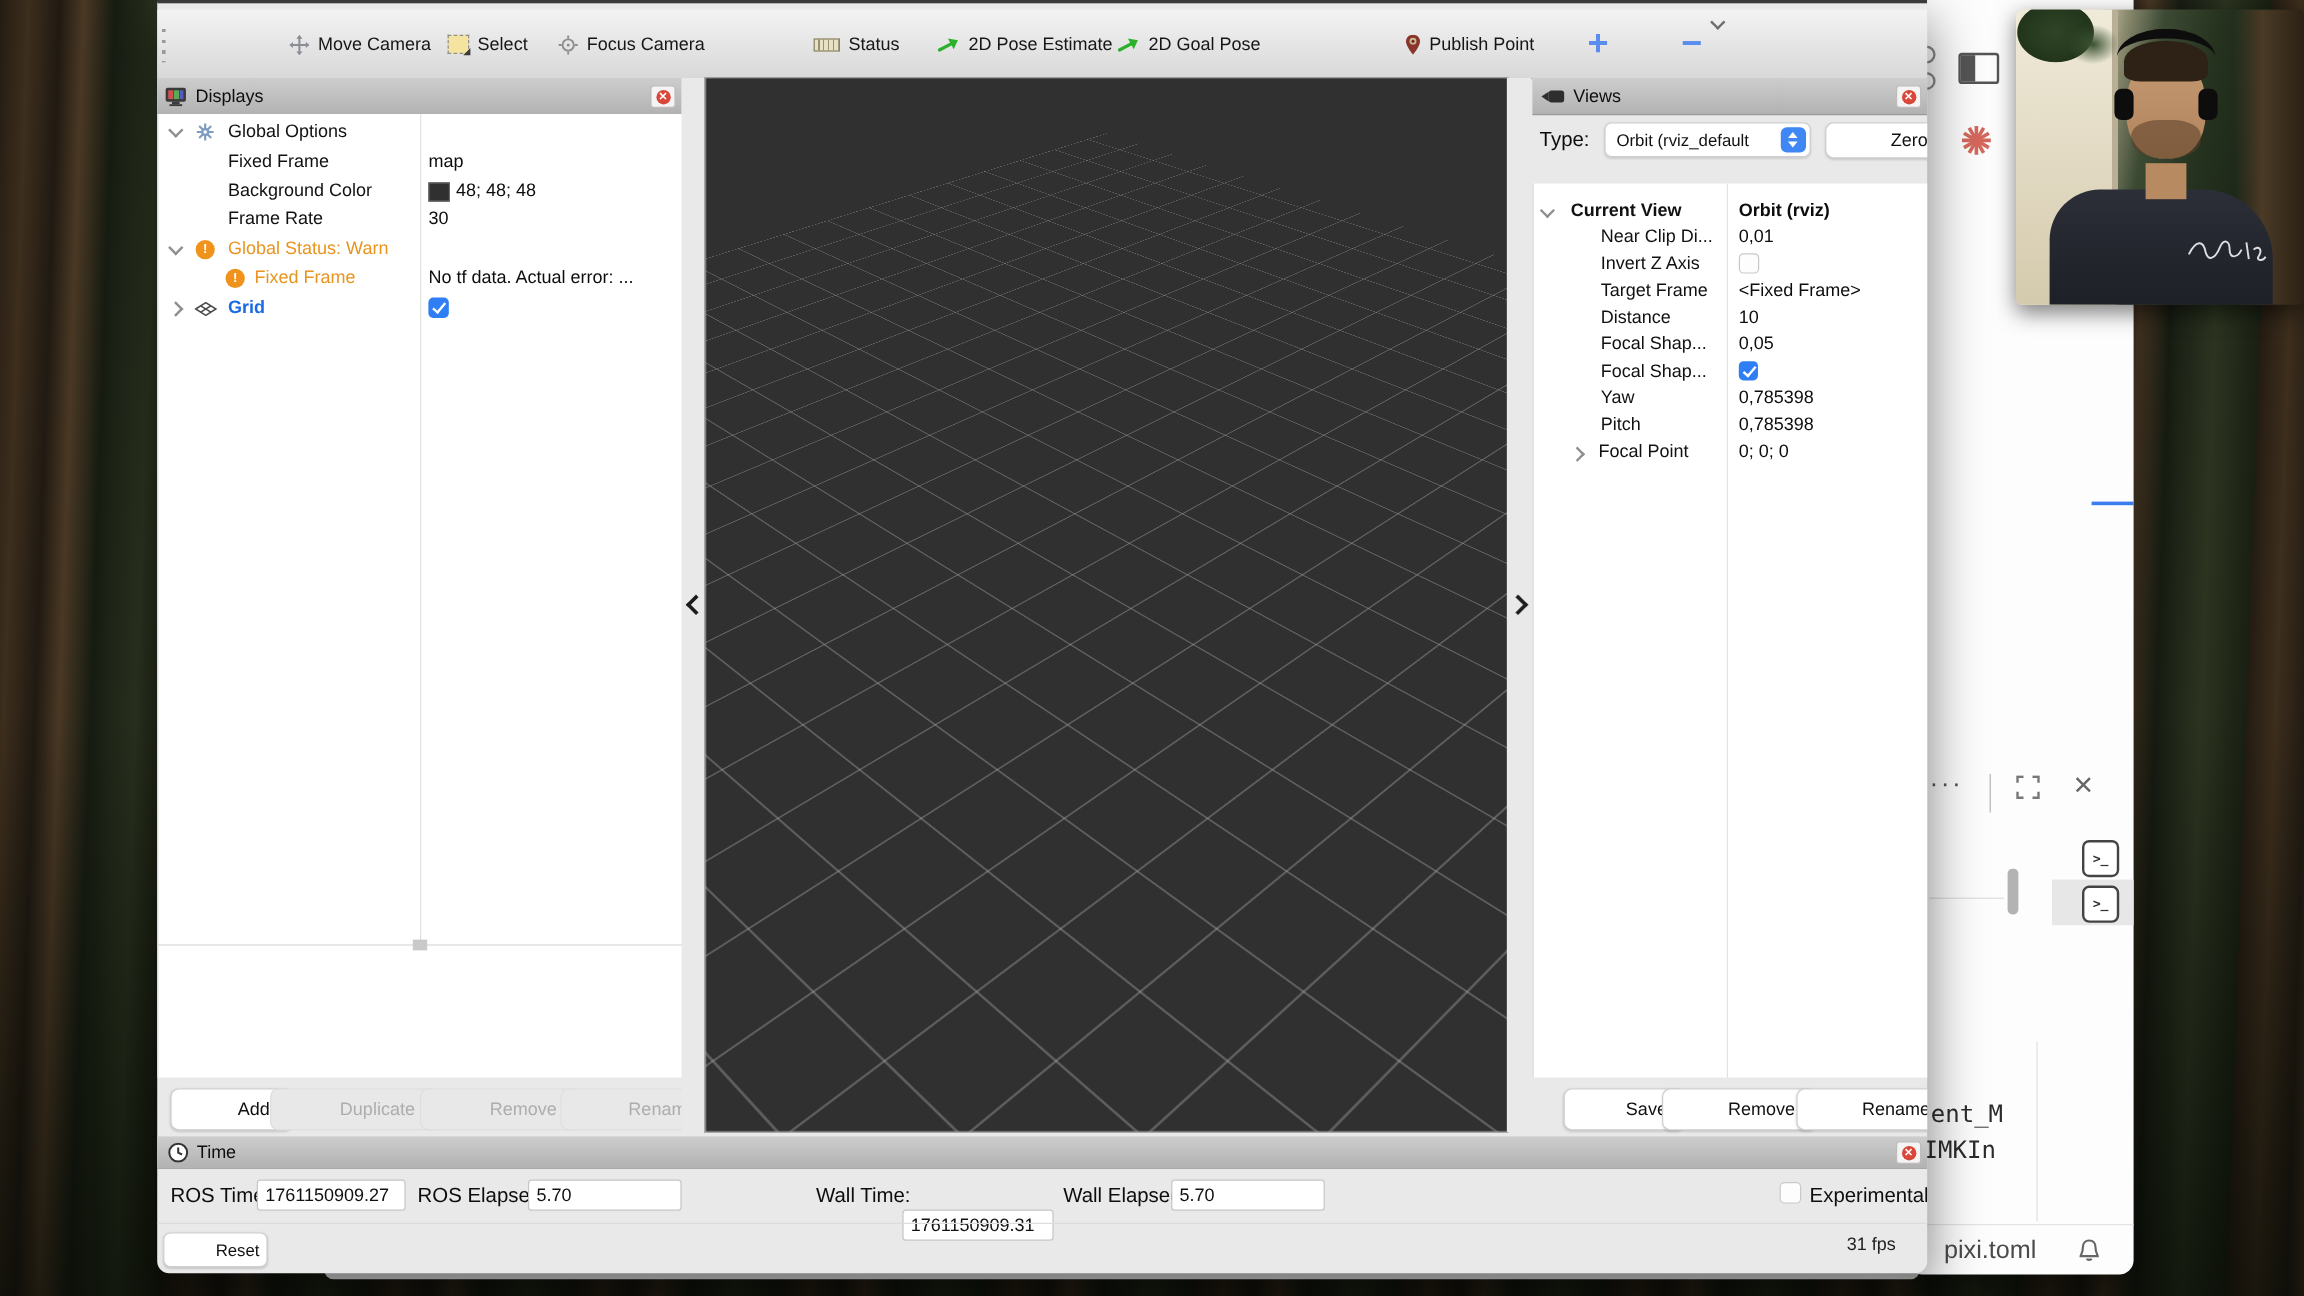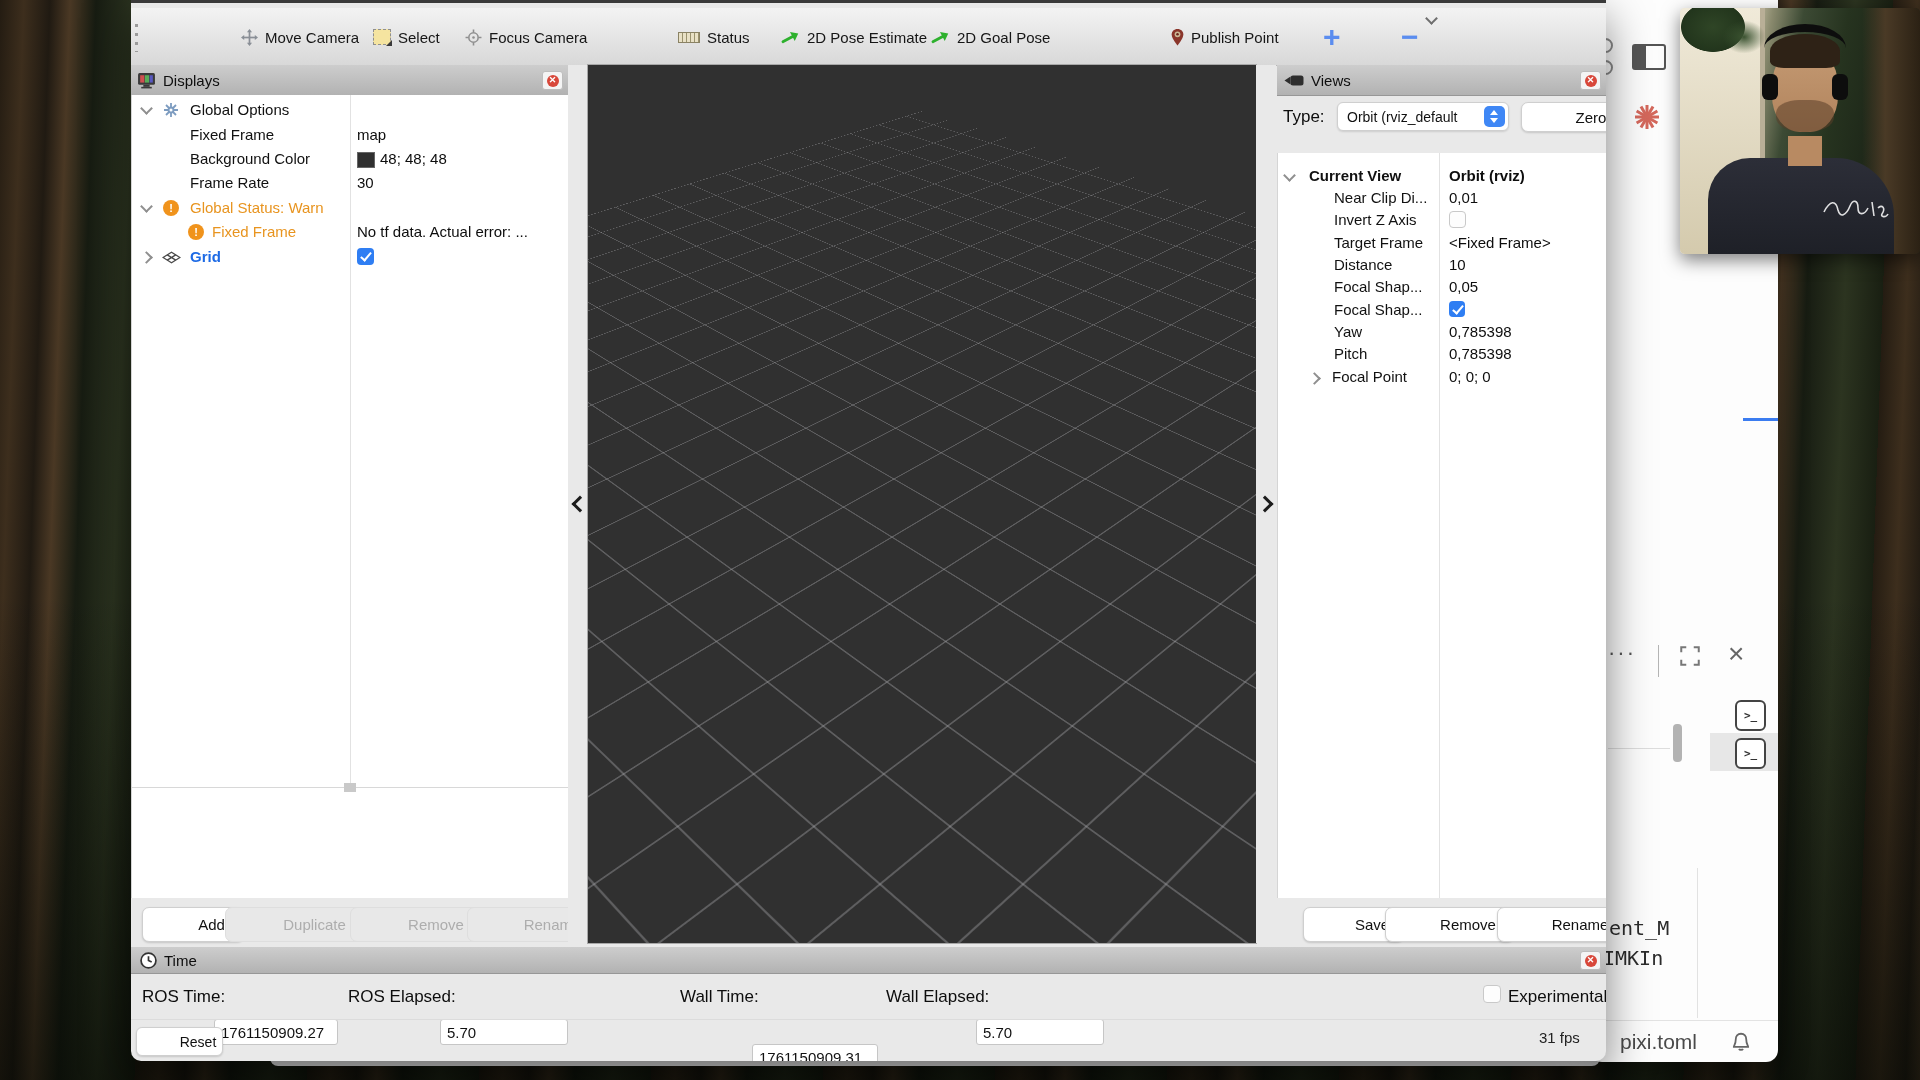--- a/index.html
+++ b/index.html
@@ -80,21 +80,21 @@
   .bigchev.left{transform:rotate(135deg);margin-left:3px;}
   .bigchev.rightp{transform:rotate(-45deg);margin-right:3px;}
   
   .dropdown{position:absolute;left:1206px;top:99px;width:170px;height:27px;background:#fff;border:1px solid #cfcfcf;border-radius:6px;box-shadow:0 1px 2px rgba(0,0,0,.12);display:flex;align-items:center;}
   .dropdown .dtext{font-size:14px;margin-left:9px;white-space:nowrap;overflow:hidden;flex:1;}
   .stepper{width:21px;height:21px;background:#3f87f5;border-radius:5px;margin-right:3px;position:relative;flex:0 0 auto;}
   .stepper::before{content:"";position:absolute;left:6px;top:4px;border-left:4px solid transparent;border-right:4px solid transparent;border-bottom:5px solid #fff;}
   .stepper::after{content:"";position:absolute;left:6px;bottom:4px;border-left:4px solid transparent;border-right:4px solid transparent;border-top:5px solid #fff;}
   
   .tlabel{position:absolute;font-size:17px;color:#0d0d0d;top:984px;}
-  .tfield{position:absolute;top:1016px;height:24px;background:#fff;border:1px solid #c6c6c6;border-radius:3px;font-size:15px;color:#111;padding:0 6px;font-family:"Liberation Sans",sans-serif;}
+  .tfield{position:absolute;top:980px;height:24px;background:#fff;border:1px solid #c6c6c6;border-radius:3px;font-size:15px;color:#111;padding:0 6px;font-family:"Liberation Sans",sans-serif;}
   
   .webcam{position:absolute;left:1680px;top:8px;width:240px;height:246px;border-radius:5px;overflow:hidden;z-index:6;box-shadow:0 6px 18px rgba(0,0,0,.5);
     background:linear-gradient(100deg,#e3dcc8 0%,#d8cfb6 24%,#8a8a6e 33%,#3c4a34 44%,#26331f 60%,#1b2417 80%,#20271a 100%);}
   .wc-window{position:absolute;left:0;top:0;width:82px;height:100%;background:linear-gradient(180deg,#f0ead9,#d4caad);}
   .wc-frame{position:absolute;left:80px;top:0;width:5px;height:100%;background:#b9af97;}
   .wc-plant{position:absolute;border-radius:50%;}
   .wc-plant.p1{left:-12px;top:-16px;width:90px;height:70px;background:radial-gradient(closest-side,#2f4526,#22351c 70%,transparent 72%);}
   .wc-plant.p2{left:34px;top:6px;width:60px;height:46px;background:radial-gradient(closest-side,#3a5230,transparent 72%);}
   .wc-wood{position:absolute;right:0;top:0;width:58px;height:100%;background:linear-gradient(90deg,rgba(0,0,0,0),#4a3a26 40%,#2b2114 100%);}
   .wc-body{position:absolute;left:28px;top:150px;width:186px;height:96px;border-radius:42px 58px 0 0;background:linear-gradient(#2c2e38,#1e2027);}

